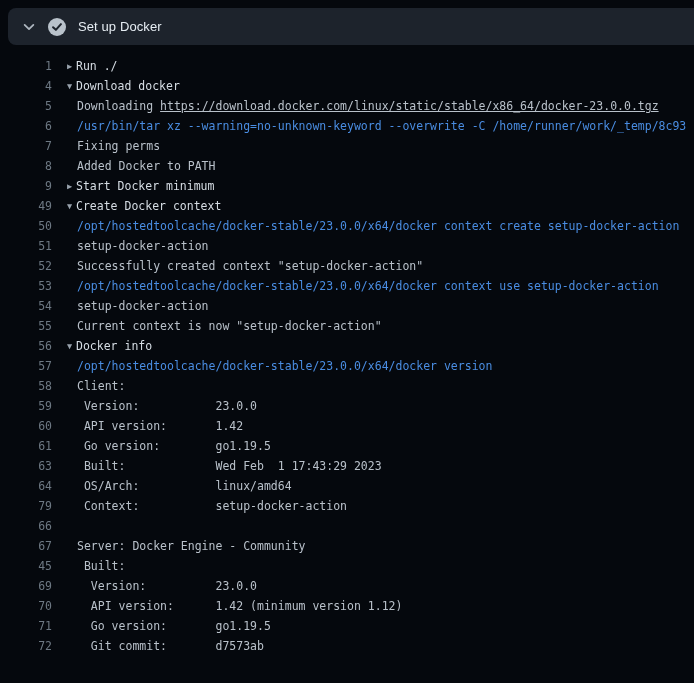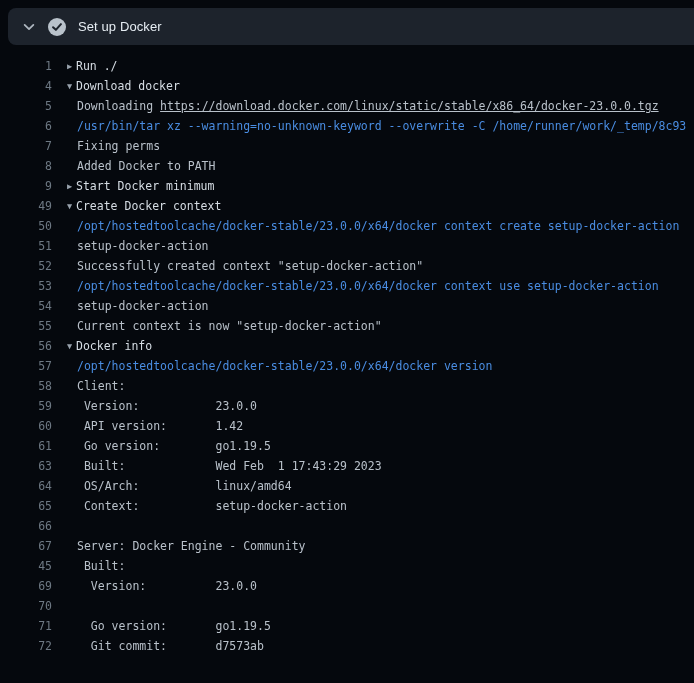--- a/index.html
+++ b/index.html
@@ -147,41 +147,42 @@
     </div>
     <div class="row">
       <span class="num">63</span>
       <span class="line content"> Built:             Wed Feb  1 17:43:29 2023</span>
     </div>
     <div class="row">
       <span class="num">64</span>
       <span class="line content"> OS/Arch:           linux/amd64</span>
     </div>
     <div class="row">
-      <span class="num">65</span>
+      <span class="num">79</span>
       <span class="line content"> Context:           setup-docker-action</span>
     </div>
     <div class="row">
       <span class="num">66</span>
       <span class="line content"></span>
     </div>
     <div class="row">
       <span class="num">67</span>
       <span class="line content">Server: Docker Engine - Community</span>
     </div>
     <div class="row">
       <span class="num">45</span>
       <span class="line content"> Built:</span>
     </div>
     <div class="row">
       <span class="num">69</span>
       <span class="line content">  Version:          23.0.0</span>
     </div>
     <div class="row">
       <span class="num">70</span>
+      <span class="line content">  API version:      1.42 (minimum version 1.12)</span>
     </div>
     <div class="row">
       <span class="num">71</span>
       <span class="line content">  Go version:       go1.19.5</span>
     </div>
     <div class="row">
       <span class="num">72</span>
       <span class="line content">  Git commit:       d7573ab</span>
     </div>
   </div>

